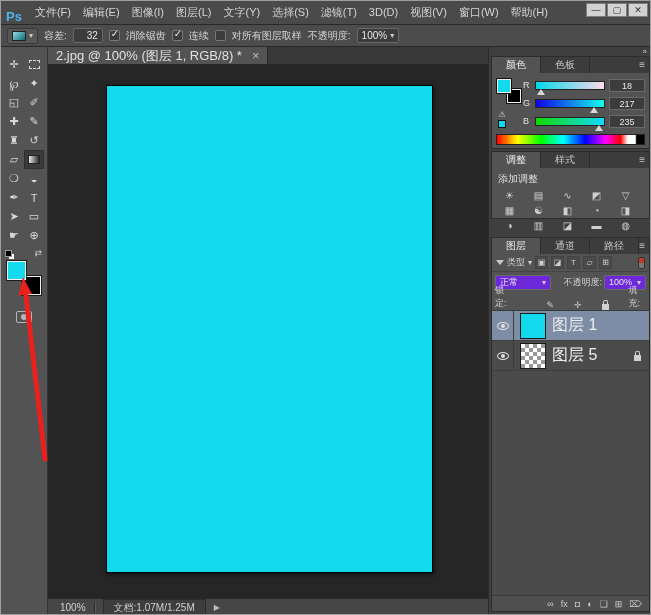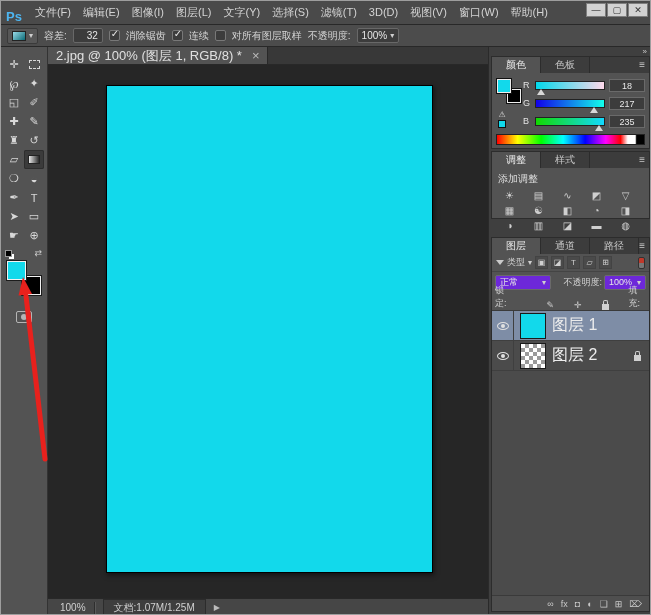--- a/index.html
+++ b/index.html
@@ -408,21 +408,21 @@
               <span class="eye"></span>
             </div>
           <div class="lthumb" style="background: rgb(18, 217, 235);"></div>
           <span class="lname">图层 1</span>
         </div>
         <div class="lrow">
           <div class="eyecell">
               <span class="eye"></span>
             </div>
           <div class="lthumb checker"></div>
-          <span class="lname">图层 2</span>
+          <span class="lname">图层 5</span>
           <span class="csslock rowlock"></span>
         </div>
       </div>
       <div class="lp-bottom">
         <span>∞</span>
         <span>fx</span>
         <span>◘</span>
         <span>◐</span>
         <span>❑</span>
         <span>⊞</span>

